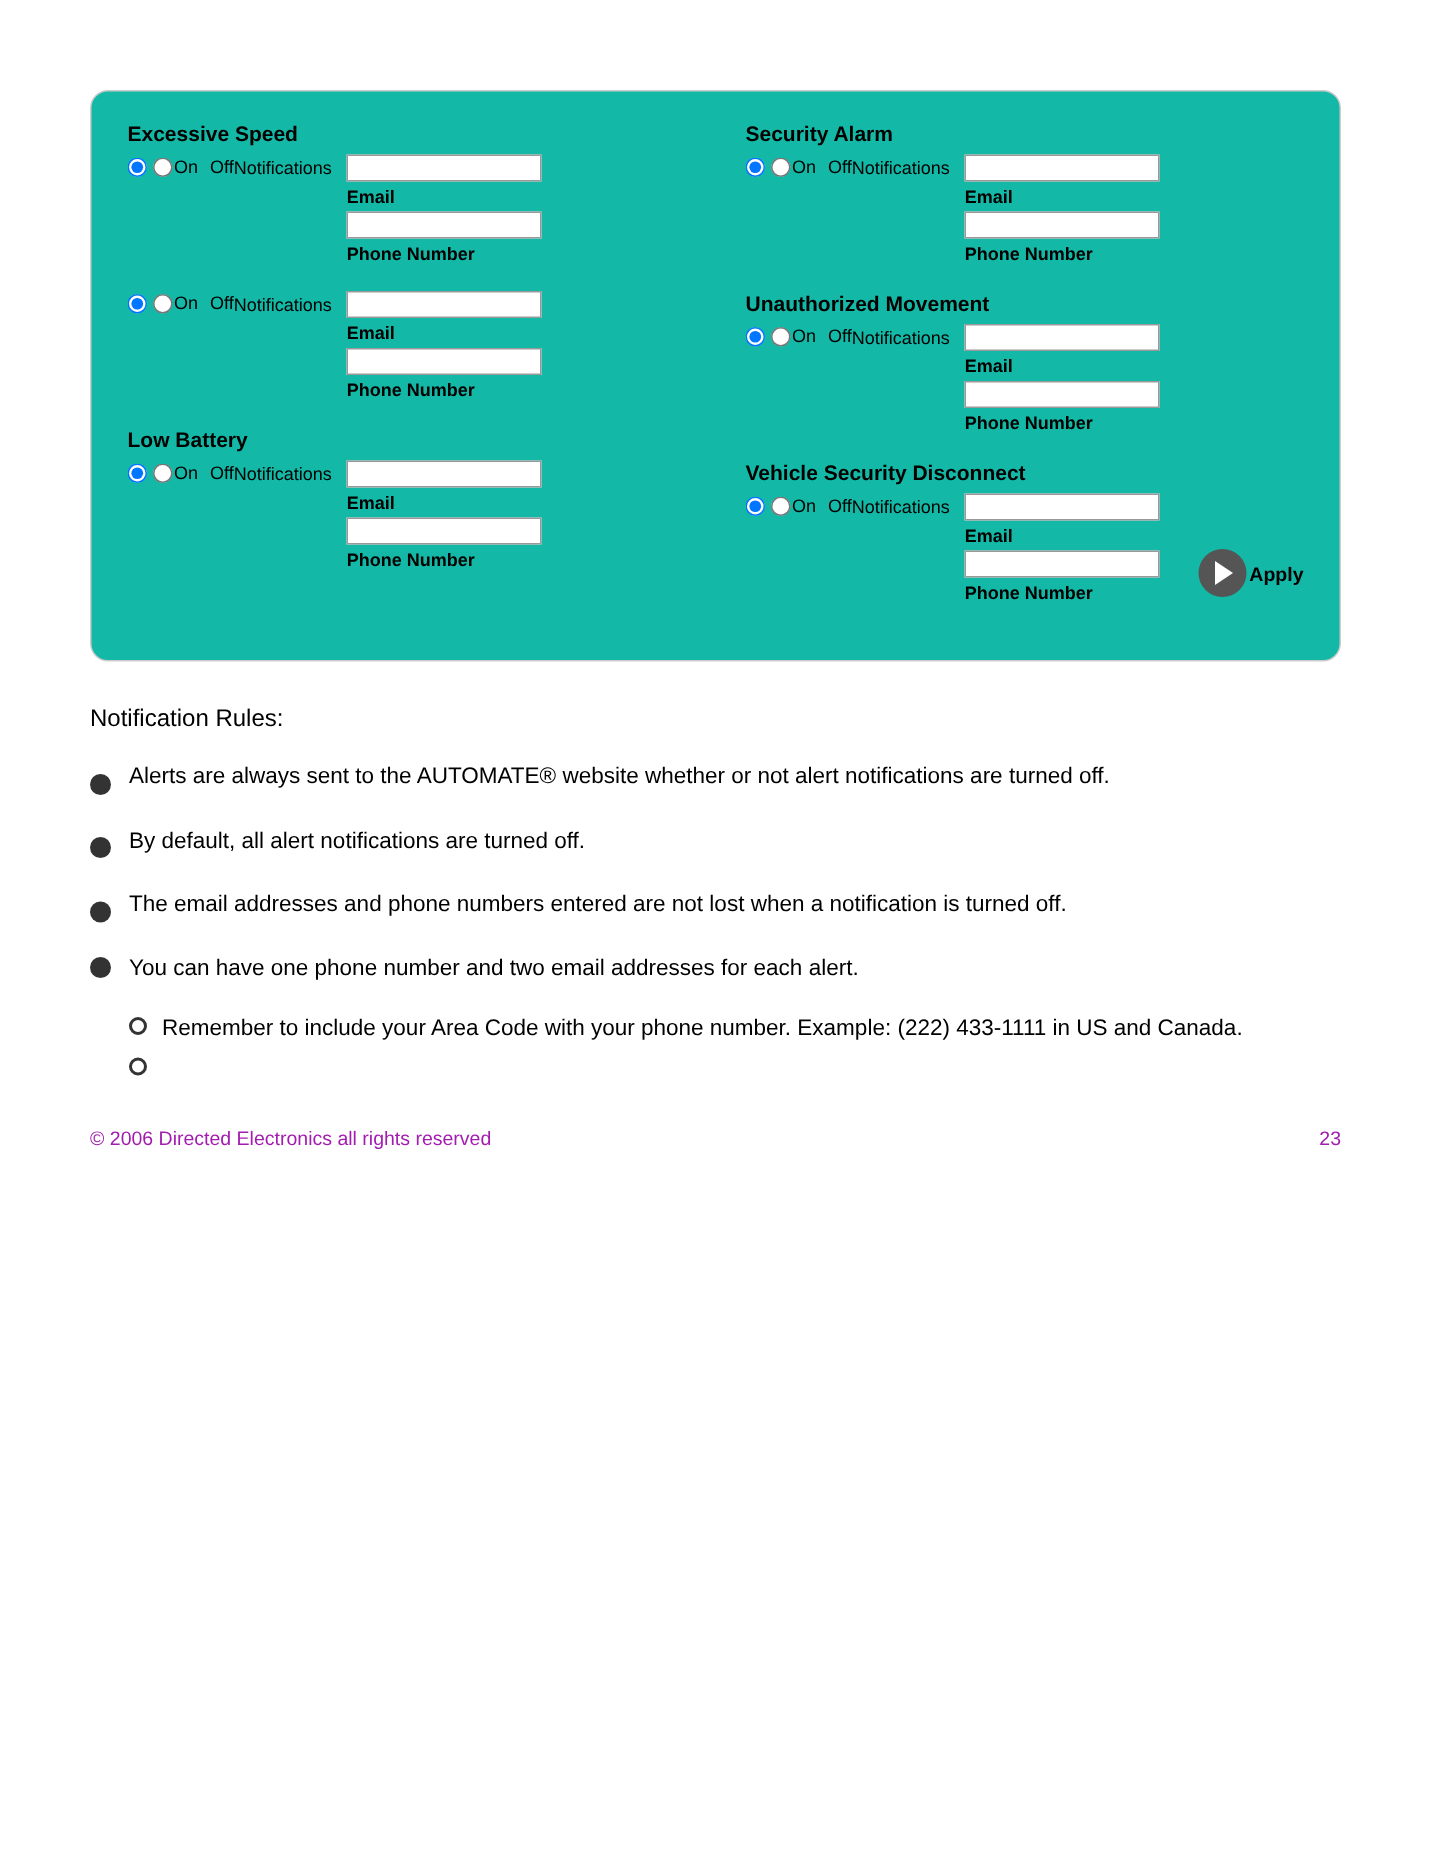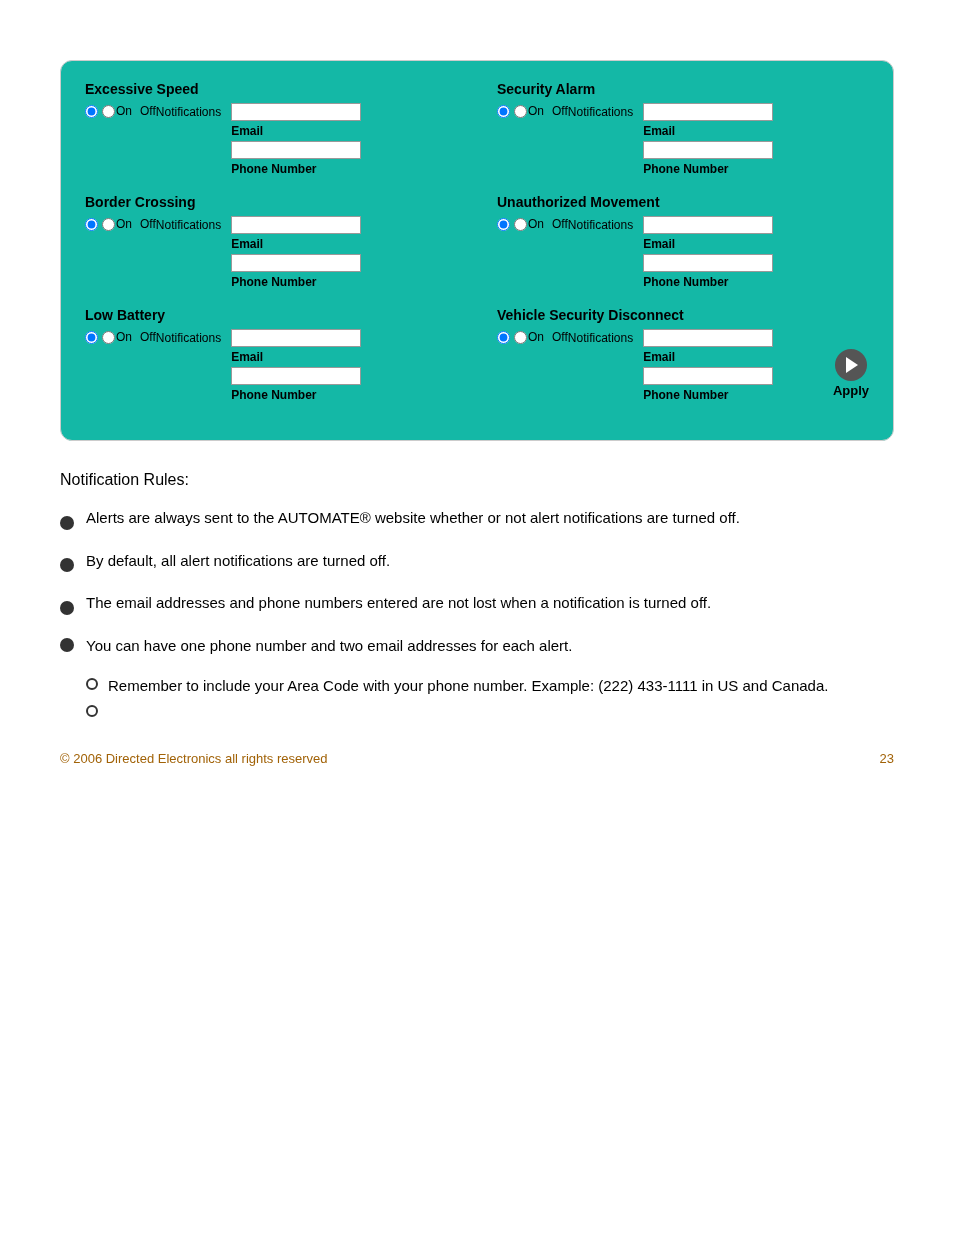--- a/index.html
+++ b/index.html
@@ -105,21 +105,21 @@
     .apply-area {
       display: flex;
       flex-direction: column;
       align-items: center;
       justify-content: flex-end;
       padding-bottom: 4px;
     }
 
     .apply-btn-wrap {
       display: flex;
-      flex-direction: column;
+      flex-direction: row;
       align-items: center;
       gap: 2px;
     }
 
     .apply-circle {
       width: 32px;
       height: 32px;
       border-radius: 50%;
       background: #555;
       display: flex;
@@ -198,21 +198,21 @@
       margin-top: 3px;
     }
 
     .footer {
       display: flex;
       justify-content: space-between;
       align-items: center;
       margin-top: 30px;
       border-top: none;
       font-size: 13px;
-      color: #a16207;
+      color: #a21caf;
     }
   </style>
 </head>
 <body>
 
 <div class="form-panel">
   <div class="form-grid">
 
     <div>
 
@@ -241,21 +241,20 @@
               <input type="text" value="" style="">
             </div>
             <div class="field-row">
               <span class="field-label">Phone Number</span>
             </div>
           </div>
         </div>
       </div>
 
       <div class="alert-section">
-        <div class="alert-title">Border Crossing</div>
         <div class="alert-controls">
           <div class="radio-group">
             <div class="radio-row">
               <input type="radio" name="border_crossing" value="on" checked="" style="">
               <input type="radio" name="border_crossing" value="off" style="">
             </div>
             <div class="on-off-labels">
               <span>On</span>
               <span>Off</span>
             </div>

